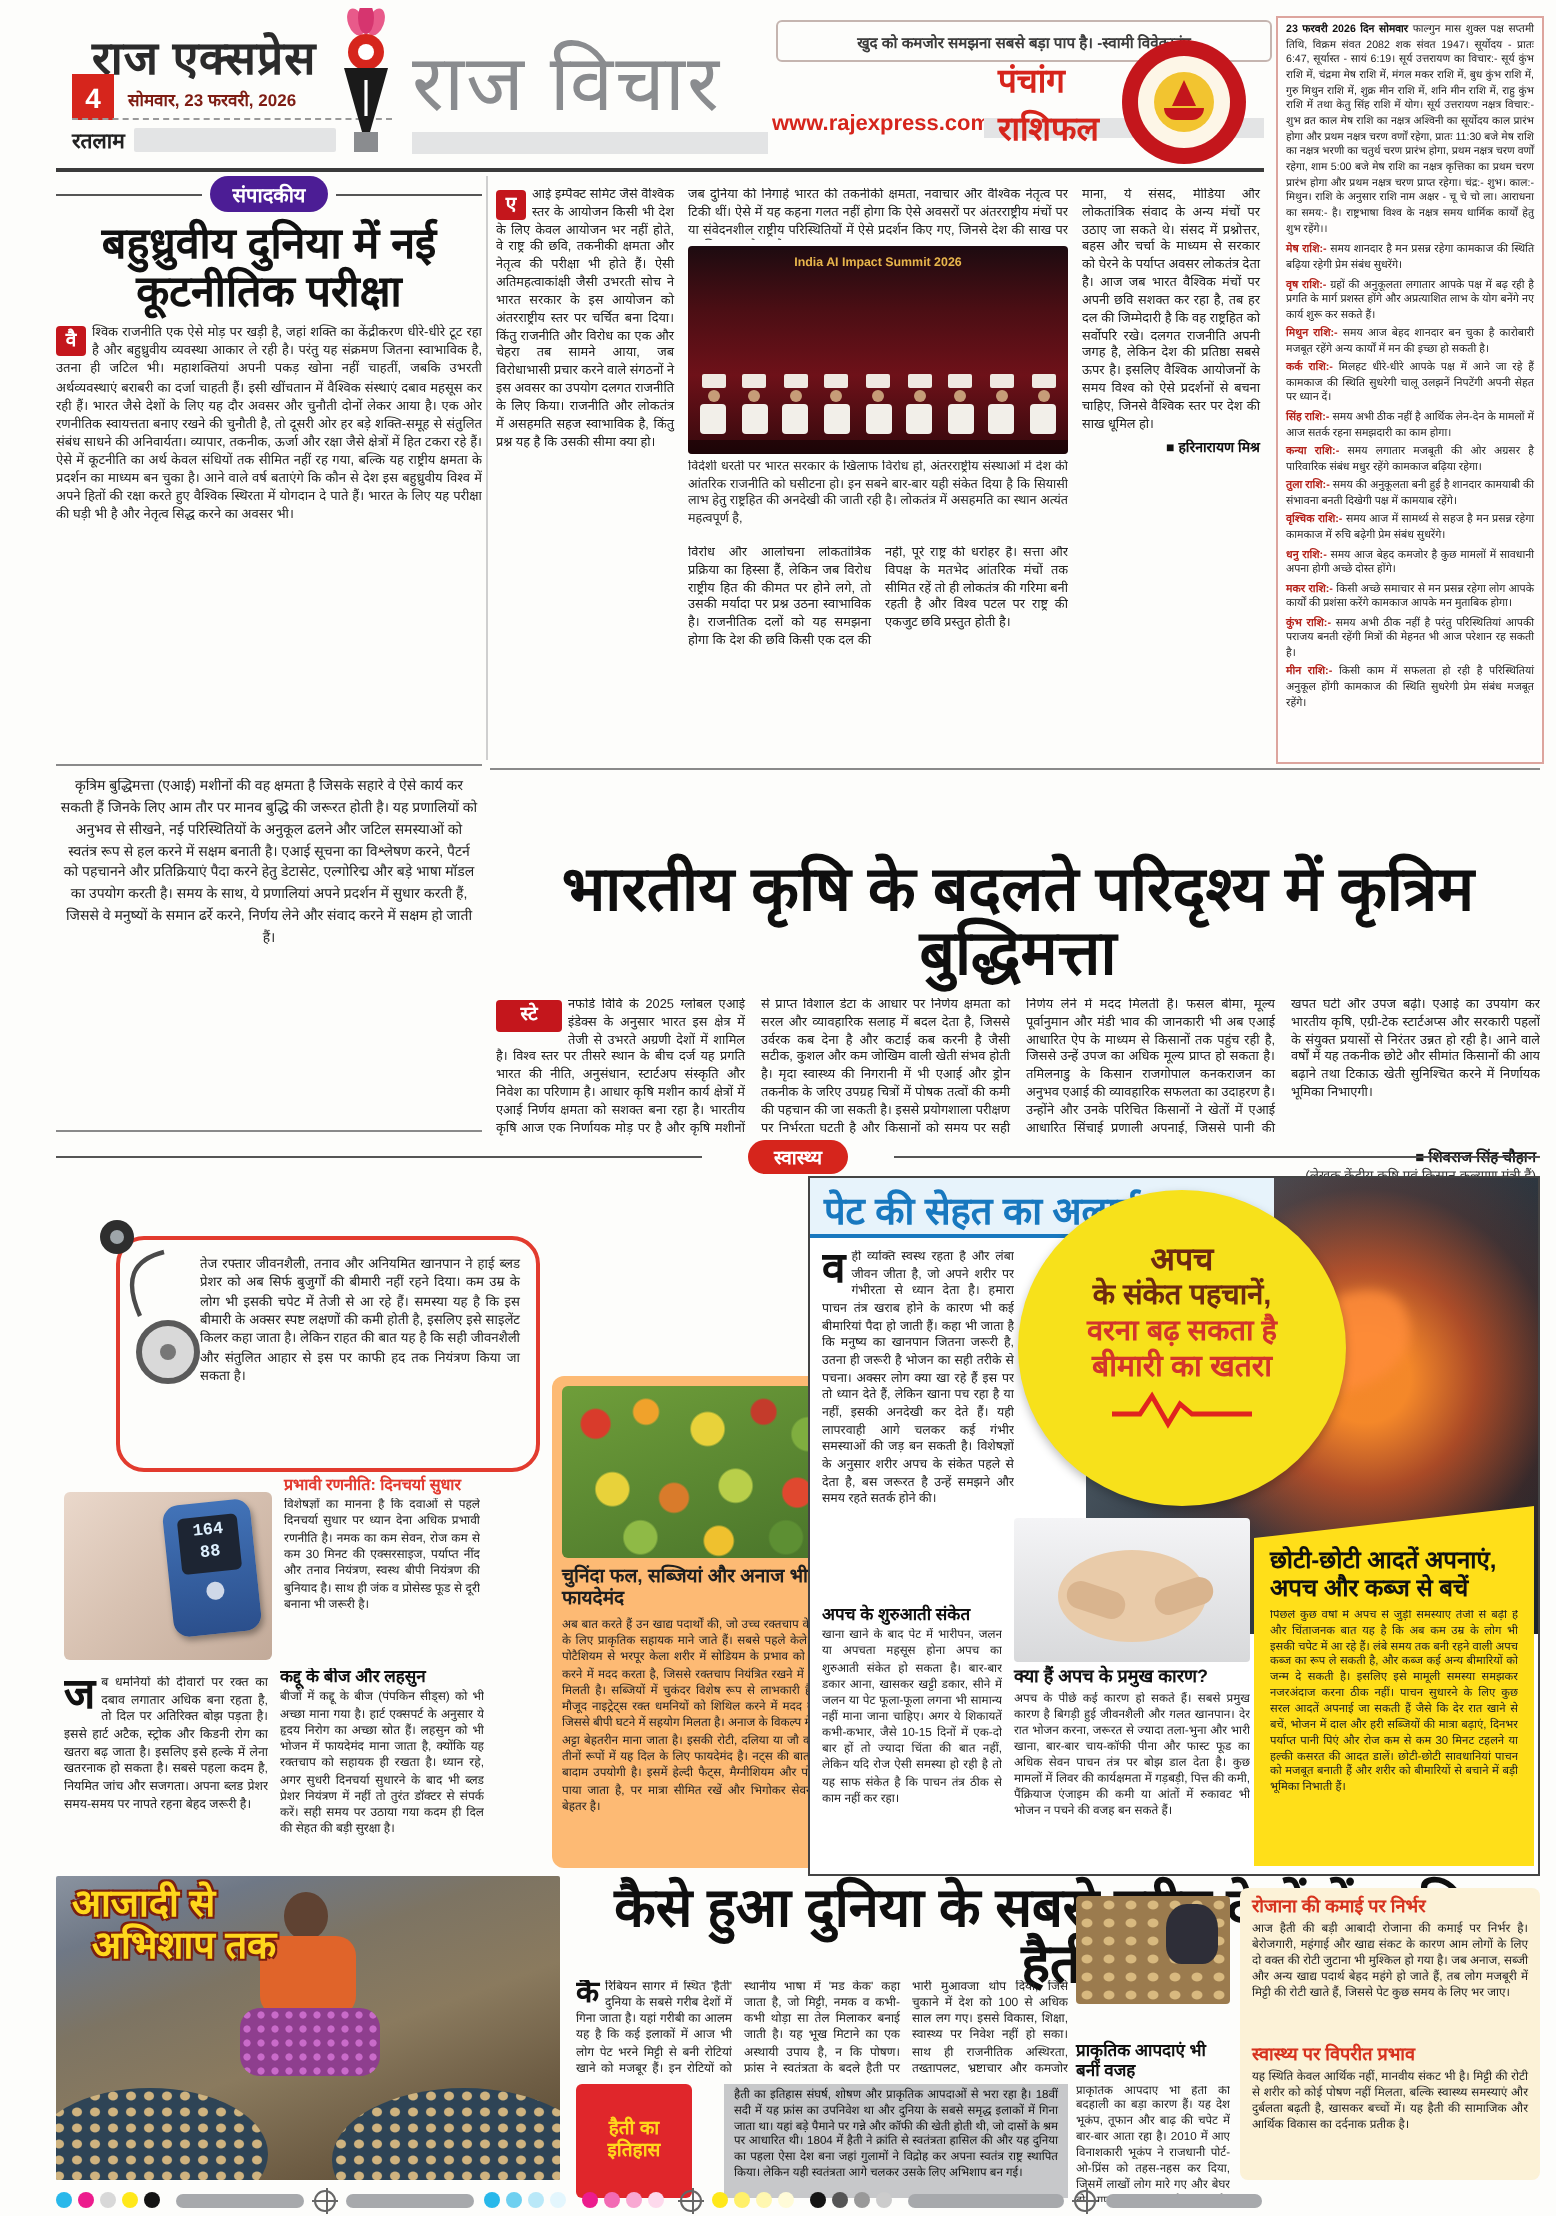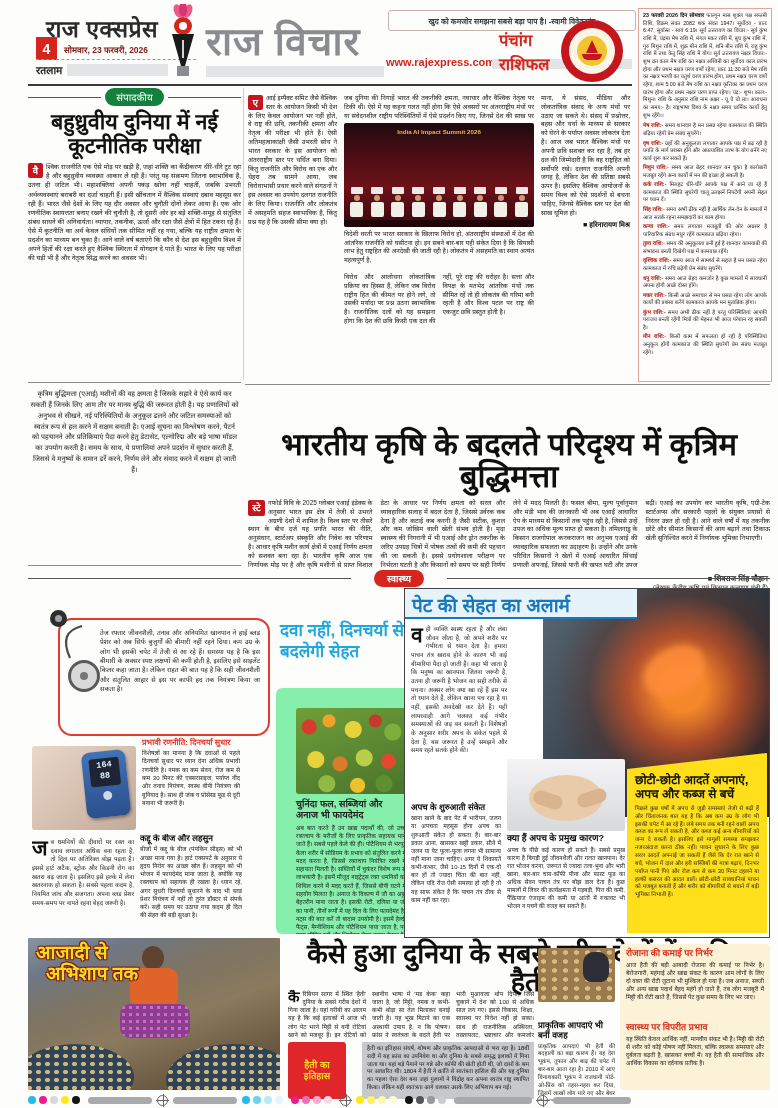--- a/index.html
+++ b/index.html
@@ -14,21 +14,21 @@
   .brand{left:46px;top:12px;font-size:23px;font-weight:bold;color:#2b2b2b;letter-spacing:.5px;}
   .pagenum{left:36px;top:37px;width:21px;height:23px;background:#d6251c;color:#fff;font-size:14px;
            font-weight:bold;display:flex;align-items:center;justify-content:center;}
   .mdate{left:64px;top:44px;font-size:8.5px;font-weight:bold;color:#7e1d14;}
   .dash{left:36px;top:59px;width:160px;border-top:1px dashed #9a9a9a;}
   .cityrow{left:36px;top:63px;width:132px;display:flex;align-items:center;gap:5px;}
   .citylabel{font-size:10.5px;font-weight:bold;color:#222;}
   .graybar{background:#e3e4e5;height:12px;border-radius:1px;flex:1;}
   .bar2{left:206px;top:66px;width:178px;height:11px;background:#e3e4e5;}
   .nib{left:168px;top:4px;width:30px;height:78px;}
-  .pagetitle{left:206px;top:13px;font-size:39px;font-weight:bold;color:#8a8c8f;letter-spacing:1px;}
+  .pagetitle{left:206px;top:13px;font-size:39px;font-weight:normal;color:#8a8c8f;letter-spacing:1px;}
   .tagbox{left:388px;top:10px;width:246px;height:19px;border:1px solid #c5b5b0;border-radius:3px;
           display:flex;align-items:center;justify-content:center;font-size:7.6px;font-weight:bold;color:#3d3d3d;}
   .website{left:386px;top:56px;font-size:11px;font-weight:bold;color:#d6251c;}
   .webbar{left:492px;top:59px;width:140px;height:10px;background:#e3e4e5;}
   .plabel{left:499px;top:28px;font-size:16.5px;font-weight:bold;color:#d6251c;}
   .rlabel{left:499px;top:52px;font-size:16.5px;font-weight:bold;color:#d6251c;}
   .emblem{left:561px;top:20px;width:62px;height:62px;border-radius:50%;background:#c4161c;
           display:flex;align-items:center;justify-content:center;}
   .emblem-in{width:46px;height:46px;border-radius:50%;background:#fdf6e7;display:flex;align-items:center;justify-content:center;}
   .emblem-core{width:30px;height:30px;border-radius:50%;background:#f2c430;position:relative;overflow:hidden;}
@@ -43,26 +43,26 @@
   .pbody{font-size:5.3px;line-height:1.45;}
   .pdate{font-weight:bold;color:#111;}
   .horo{margin-top:3px;}
   .horo-item{font-size:5.4px;line-height:1.4;text-align:justify;margin-bottom:2px;color:#222;}
   .sign{font-weight:bold;color:#b3231b;}
 
   
   .editorial{left:28px;top:88px;width:213px;}
   .badge-row{display:flex;align-items:center;gap:4px;}
   .rline{flex:1;height:1px;background:#555;}
-  .pill{background:#15803d;color:#fff;font-size:10px;font-weight:normal;padding:2px 11px;border-radius:9px;}
+  .pill{background:#4c1d95;color:#fff;font-size:10px;font-weight:bold;padding:2px 11px;border-radius:9px;}
   .ed-head{font-size:21.5px;font-weight:bold;text-align:center;line-height:1.1;margin:5px 0 4px;color:#111;}
   .ed-body{font-size:6.5px;line-height:1.4;height:196px;overflow:hidden;}
   .dropbox{float:left;width:15px;height:15px;background:#c4161c;color:#fff;font-weight:bold;font-size:9.5px;
            display:flex;align-items:center;justify-content:center;margin:1px 3px 1px 0;border-radius:2px;}
-  .dropbox.big{width:17px;height:16px;}
+  .dropbox.big{width:33px;height:16px;}
   .dropplain{float:left;font-size:21px;font-weight:bold;line-height:.85;margin:1px 3px 0 0;color:#111;}
   .edrule1{left:28px;top:382px;width:213px;}
   .sidebar{left:30px;top:389px;width:209px;height:170px;font-size:7px;line-height:1.55;text-align:center;
            color:#222;overflow:hidden;}
   .edrule2{left:28px;top:565px;width:213px;}
   .vr-lead{left:243px;top:88px;height:292px;}
 
   
   .lead{left:248px;top:86px;width:388px;}
   .lead-head{font-size:29px;font-weight:bold;text-align:center;line-height:1.05;color:#0f0f0f;}
@@ -105,22 +105,22 @@
           box-sizing:border-box;padding:8px 8px 6px 40px;font-size:6.6px;line-height:1.42;text-align:justify;
           overflow:hidden;color:#222;}
   .steth-head{left:22px;top:22px;width:17px;height:17px;border-radius:50%;background:#2e2e2e;
               display:flex;align-items:center;justify-content:center;}
   .steth-head i{width:7px;height:7px;border-radius:50%;background:#9fa6aa;display:block;}
   .steth-big{left:40px;top:72px;width:26px;height:26px;border:3.5px solid #5a5a5a;border-radius:50%;
              background:#d9d9d9;display:flex;align-items:center;justify-content:center;}
   .steth-big i{width:8px;height:8px;border-radius:50%;background:#777;display:block;}
   .steth-tube{left:30px;top:36px;}
   .callout{left:252px;top:33px;width:142px;font-size:17px;font-weight:bold;color:#21a7e0;line-height:1.22;}
-  .pinkbox{left:248px;top:100px;width:150px;height:246px;background:#86efac;border-radius:6px;
-           box-sizing:border-box;padding:20px;overflow:hidden;}
+  .pinkbox{left:248px;top:100px;width:150px;height:246px;background:#fdba74;border-radius:6px;
+           box-sizing:border-box;padding:5px;overflow:hidden;}
   .veg{height:86px;border-radius:3px;background:
        radial-gradient(circle at 12% 22%,#d93b2b 0 7px,transparent 8px),
        radial-gradient(circle at 30% 15%,#f0a22b 0 6px,transparent 7px),
        radial-gradient(circle at 52% 25%,#e8d23a 0 8px,transparent 9px),
        radial-gradient(circle at 72% 15%,#c43b2b 0 6px,transparent 7px),
        radial-gradient(circle at 88% 28%,#7fae3f 0 8px,transparent 9px),
        radial-gradient(circle at 18% 60%,#e8d23a 0 8px,transparent 9px),
        radial-gradient(circle at 40% 65%,#d97b2b 0 7px,transparent 8px),
        radial-gradient(circle at 62% 58%,#b9cf4a 0 8px,transparent 9px),
        radial-gradient(circle at 84% 62%,#e0482f 0 7px,transparent 8px),
@@ -443,21 +443,20 @@
     <div class="abs redbox">तेज रफ्तार जीवनशैली, तनाव और अनियमित खानपान ने हाई ब्लड प्रेशर को अब सिर्फ बुजुर्गों की बीमारी नहीं रहने दिया। कम उम्र के लोग भी इसकी चपेट में तेजी से आ रहे हैं। समस्या यह है कि इस बीमारी के अक्सर स्पष्ट लक्षणों की कमी होती है, इसलिए इसे साइलेंट किलर कहा जाता है। लेकिन राहत की बात यह है कि सही जीवनशैली और संतुलित आहार से इस पर काफी हद तक नियंत्रण किया जा सकता है।</div>
     <div class="abs steth-head">
         <i></i>
       </div>
     <div class="abs steth-big">
         <i></i>
       </div>
     <svg class="abs steth-tube" width="30" height="40" viewBox="0 0 30 40">
       <path d="M24 2 C8 6, 4 16, 12 34" stroke="#4a4a4a" stroke-width="2.2" fill="none"></path>
     </svg>
-    <div class="abs callout">दवा नहीं, दिनचर्या से बदलेगी सेहत</div>
 
     <div class="abs pinkbox">
       <div class="veg"></div>
       <div class="fr-head">चुनिंदा फल, सब्जियां और अनाज भी फायदेमंद</div>
       <div class="fr-body">अब बात करते हैं उन खाद्य पदार्थों की, जो उच्च रक्तचाप के मरीजों के लिए प्राकृतिक सहायक माने जाते हैं। सबसे पहले केले की ही। पोटैशियम से भरपूर केला शरीर में सोडियम के प्रभाव को संतुलित करने में मदद करता है, जिससे रक्तचाप नियंत्रित रखने में सहायता मिलती है। सब्जियों में चुकंदर विशेष रूप से लाभकारी है। इसमें मौजूद नाइट्रेट्स रक्त धमनियों को शिथिल करने में मदद करते हैं, जिससे बीपी घटने में सहयोग मिलता है। अनाज के विकल्प में जौ का अट्टा बेहतरीन माना जाता है। इसकी रोटी, दलिया या जौ का पानी, तीनों रूपों में यह दिल के लिए फायदेमंद है। नट्स की बात करें तो बादाम उपयोगी है। इसमें हेल्दी फैट्स, मैग्नीशियम और पोटैशियम पाया जाता है, पर मात्रा सीमित रखें और भिगोकर सेवन करना बेहतर है।</div>
     </div>
 
     <div class="strategy">
       <div class="st-head">प्रभावी रणनीति: दिनचर्या सुधार</div>
       <div class="st-body">विशेषज्ञों का मानना है कि दवाओं से पहले दिनचर्या सुधार पर ध्यान देना अधिक प्रभावी रणनीति है। नमक का कम सेवन, रोज कम से कम 30 मिनट की एक्सरसाइज, पर्याप्त नींद और तनाव नियंत्रण, स्वस्थ बीपी नियंत्रण की बुनियाद है। साथ ही जंक व प्रोसेस्ड फूड से दूरी बनाना भी जरूरी है।</div>
@@ -485,20 +484,29 @@
   </div>
 
   <div class="abs gut">
     <div class="stomach">
         <div class="blob"></div>
       </div>
     <div class="gut-head">पेट की सेहत का अलार्म</div>
     <div class="gut-intro jtext">
       <span class="dropplain">व</span>
       <span>ही व्यक्ति स्वस्थ रहता है और लंबा जीवन जीता है, जो अपने शरीर पर गंभीरता से ध्यान देता है। हमारा पाचन तंत्र खराब होने के कारण भी कई बीमारियां पैदा हो जाती हैं। कहा भी जाता है कि मनुष्य का खानपान जितना जरूरी है, उतना ही जरूरी है भोजन का सही तरीके से पचना। अक्सर लोग क्या खा रहे हैं इस पर तो ध्यान देते हैं, लेकिन खाना पच रहा है या नहीं, इसकी अनदेखी कर देते हैं। यही लापरवाही आगे चलकर कई गंभीर समस्याओं की जड़ बन सकती है। विशेषज्ञों के अनुसार शरीर अपच के संकेत पहले से देता है, बस जरूरत है उन्हें समझने और समय रहते सतर्क होने की।</span>
+    </div>
+    <div class="circle">
+      <div class="cl cl1">अपच</div>
+      <div class="cl cl2">के संकेत पहचानें,</div>
+      <div class="cl cl3">वरना बढ़ सकता है</div>
+      <div class="cl cl4">बीमारी का खतरा</div>
+      <svg width="70" height="20" viewBox="0 0 70 20" style="margin-top:2px;">
+        <polyline points="0,12 14,12 20,3 28,17 34,7 40,12 70,12" fill="none" stroke="#e0241f" stroke-width="2.4"></polyline>
+      </svg>
     </div>
     <div class="signs">
       <div class="sg-head">अपच के शुरुआती संकेत</div>
       <div class="sg-body">खाना खाने के बाद पेट में भारीपन, जलन या अपचता महसूस होना अपच का शुरुआती संकेत हो सकता है। बार-बार डकार आना, खासकर खट्टी डकार, सीने में जलन या पेट फूला-फूला लगना भी सामान्य नहीं माना जाना चाहिए। अगर ये शिकायतें कभी-कभार, जैसे 10-15 दिनों में एक-दो बार हों तो ज्यादा चिंता की बात नहीं, लेकिन यदि रोज ऐसी समस्या हो रही है तो यह साफ संकेत है कि पाचन तंत्र ठीक से काम नहीं कर रहा।</div>
     </div>
     <div class="midcol">
       <div class="belly-photo">
         <div class="belly"></div>
         <div class="hand" style="left:26px;top:34px;transform:rotate(18deg);"></div>
         <div class="hand" style="right:18px;top:32px;transform:rotate(-18deg);"></div>

